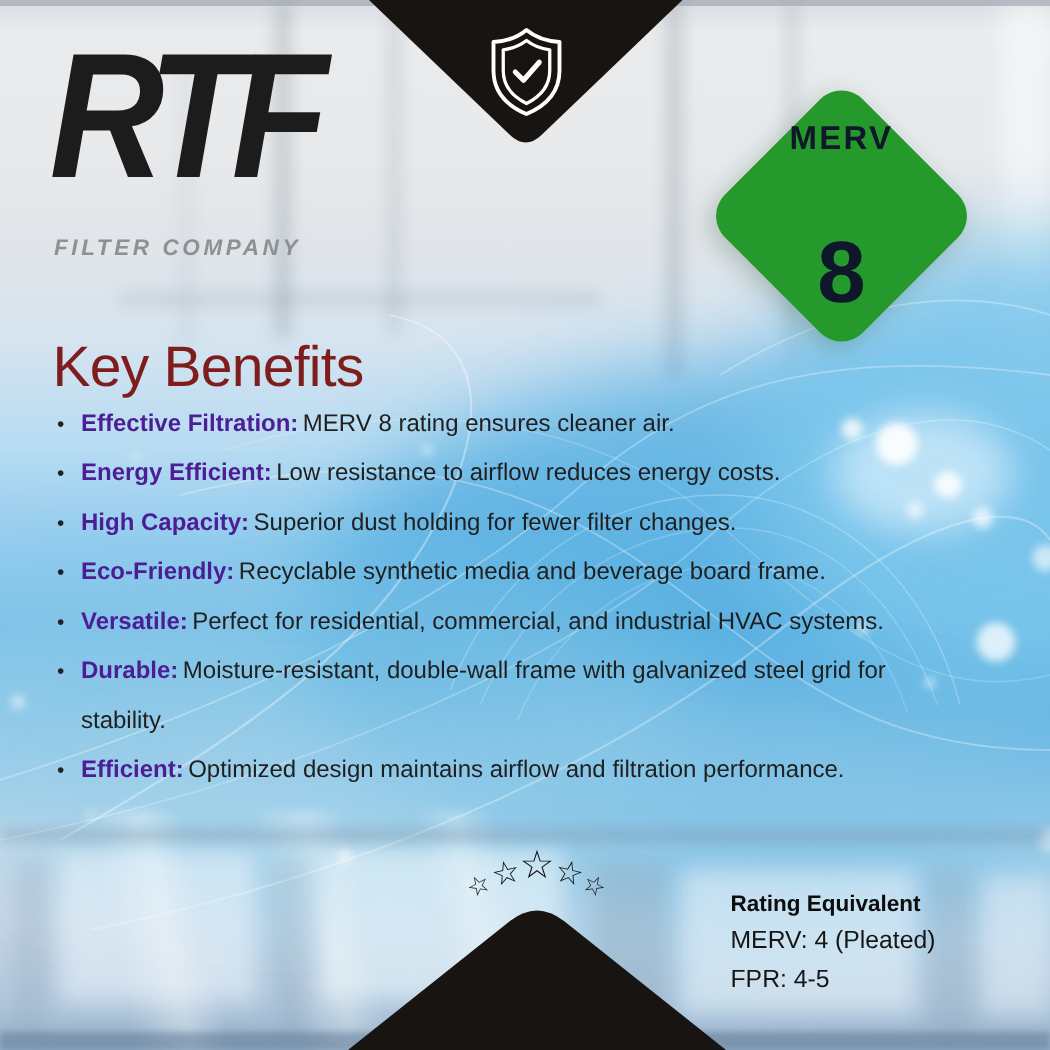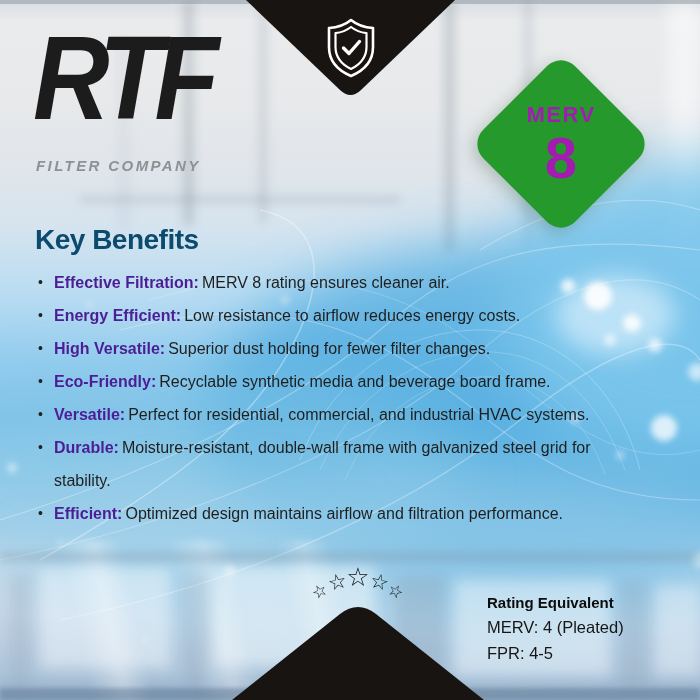--- a/index.html
+++ b/index.html
@@ -49,27 +49,27 @@
 
   
   .intro{position:absolute;left:232px;top:110px;width:240px;margin:0;text-align:center;
     font-size:15px;line-height:17.4px;color:#0d0d0d;font-weight:500;}
   .intro .u{text-decoration:underline;text-underline-offset:2px;}
 
   
   .diamond-shape{position:absolute;left:496px;top:79px;width:130px;height:130px;border-radius:20px;
     transform:rotate(45deg);box-shadow:0 6px 16px rgba(30,70,40,.25);}
   .diamond-text{position:absolute;left:496px;top:79px;width:130px;height:130px;display:flex;flex-direction:column;
-    align-items:center;justify-content:center;color:#a21caf;}
+    align-items:center;justify-content:space-between;color:#0f172a;}
   .diamond-merv{font-size:22px;font-weight:700;letter-spacing:1.5px;}
   .diamond-num{font-size:58px;font-weight:700;line-height:.95;margin-top:2px;}
 
   
-  .kb-title{position:absolute;left:35px;top:224px;margin:0;font-size:28px;font-weight:700;
-    letter-spacing:-.5px;color:#0c4a6e;}
+  .kb-title{position:absolute;left:35px;top:224px;margin:0;font-size:38px;font-weight:400;
+    letter-spacing:-.5px;color:#7f1d1d;}
   .kb-list{position:absolute;left:38px;top:266px;width:600px;margin:0;padding:0;list-style:none;}
   .kb-list li{position:relative;padding-left:16px;font-size:16px;line-height:33px;color:#1f1f1f;}
   .kb-list .dot{position:absolute;left:0;top:0;font-size:14px;color:#222;}
   .kb-list .b{font-weight:700;color:#4c1d95;margin-right:3px;}
 
   
   .ribbon-bottom{position:absolute;left:232px;top:598px;}
   .stars{position:absolute;left:288px;top:560px;width:140px;height:40px;display:flex;
     justify-content:center;align-items:flex-end;gap:0;color:#111;font-family:"DejaVu Sans",sans-serif;}
   .stars span{display:inline-block;line-height:1;}
@@ -178,21 +178,21 @@
   <div class="diamond-shape" style="background: rgb(38, 153, 44);"></div>
   <div class="diamond-text">
     <div class="diamond-merv">MERV</div>
     <div class="diamond-num">8</div>
   </div>
 
   <h2 class="kb-title">Key Benefits</h2>
   <ul class="kb-list">
     <li><span class="dot">•</span><span class="b">Effective Filtration:</span><span>MERV 8 rating ensures cleaner air.</span></li>
     <li><span class="dot">•</span><span class="b">Energy Efficient:</span><span>Low resistance to airflow reduces energy costs.</span></li>
-    <li><span class="dot">•</span><span class="b">High Versatile:</span><span>Superior dust holding for fewer filter changes.</span></li>
+    <li><span class="dot">•</span><span class="b">High Capacity:</span><span>Superior dust holding for fewer filter changes.</span></li>
     <li><span class="dot">•</span><span class="b">Eco-Friendly:</span><span>Recyclable synthetic media and beverage board frame.</span></li>
     <li><span class="dot">•</span><span class="b">Versatile:</span><span>Perfect for residential, commercial, and industrial HVAC systems.</span></li>
     <li><span class="dot">•</span><span class="b">Durable:</span><span>Moisture-resistant, double-wall frame with galvanized steel grid for stability.</span></li>
     <li><span class="dot">•</span><span class="b">Efficient:</span><span>Optimized design maintains airflow and filtration performance.</span></li>
   </ul>
 
   <div class="stars">
     <span class="s1">☆</span>
     <span class="s2">☆</span>
     <span class="s3">☆</span>

